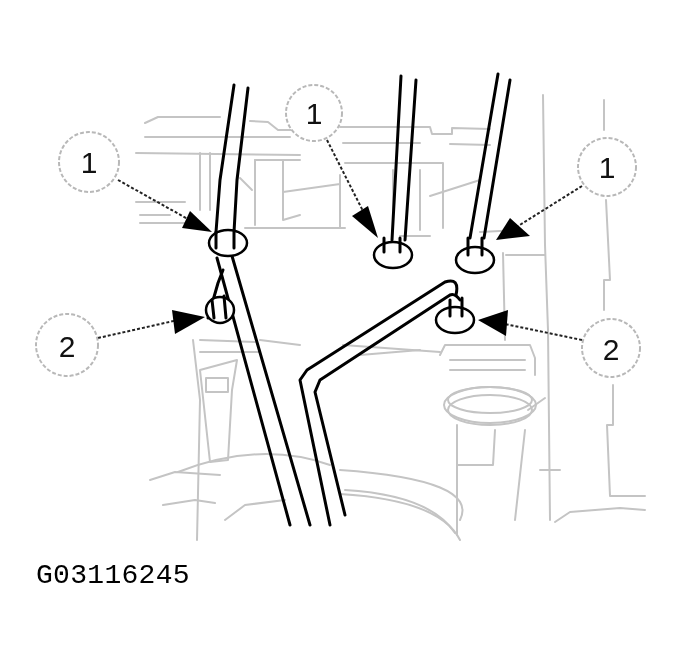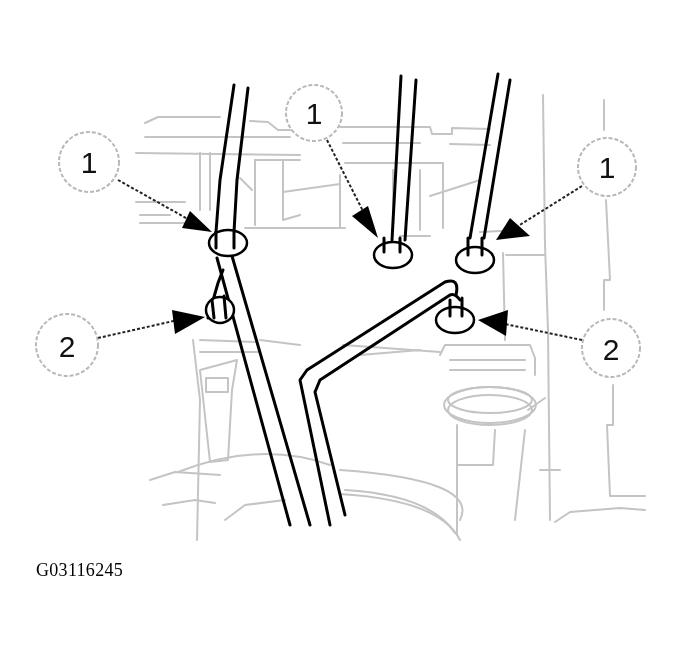--- a/index.html
+++ b/index.html
@@ -5,21 +5,21 @@
     html, body { margin: 0; padding: 0; background: #ffffff; }
     body { width: 686px; height: 658px; position: relative; overflow: hidden; font-family: "Liberation Sans", sans-serif; }
     #diagram { position: absolute; left: 0; top: 0; width: 686px; height: 658px; }
     .ghost { stroke: #c4c4c4; stroke-width: 2; fill: none; stroke-linecap: round; stroke-linejoin: round; }
     .pipe { stroke: #000; stroke-width: 3; fill: none; stroke-linecap: round; stroke-linejoin: round; }
     .fitting { stroke: #000; stroke-width: 2.5; fill: #fff; }
     .leader { stroke: #222; stroke-width: 2; stroke-dasharray: 3 2; fill: none; }
     .arrowhead { fill: #000; }
     .callout-circle { stroke: #b8b8b8; stroke-width: 2; fill: #fff; stroke-dasharray: 4 2; }
     .callout-text { font-family: "Liberation Sans", sans-serif; font-size: 30px; font-weight: normal; fill: #111; text-anchor: middle; dominant-baseline: central; }
-    #figure-id { position: absolute; left: 36px; top: 560px; font-family: Liberation Serif, serif; font-size: 18px; color: #000; letter-spacing: 0.3px; }
+    #figure-id { position: absolute; left: 36px; top: 560px; font-family: Liberation Mono, monospace; font-size: 28px; color: #000; letter-spacing: 0.3px; }
   </style>
 </head>
 <body>
 
 <svg id="diagram" viewBox="0 0 686 658" xmlns="http://www.w3.org/2000/svg">
 
   <g>
 
     <path class="ghost" d="M145 123 L158 117 L220 117 M250 121 L268 122 L278 130 L300 130"></path>
     <path class="ghost" d="M145 137 L290 137 M340 127 L430 127 L432 134 L452 134 L452 128 L490 129"></path>

